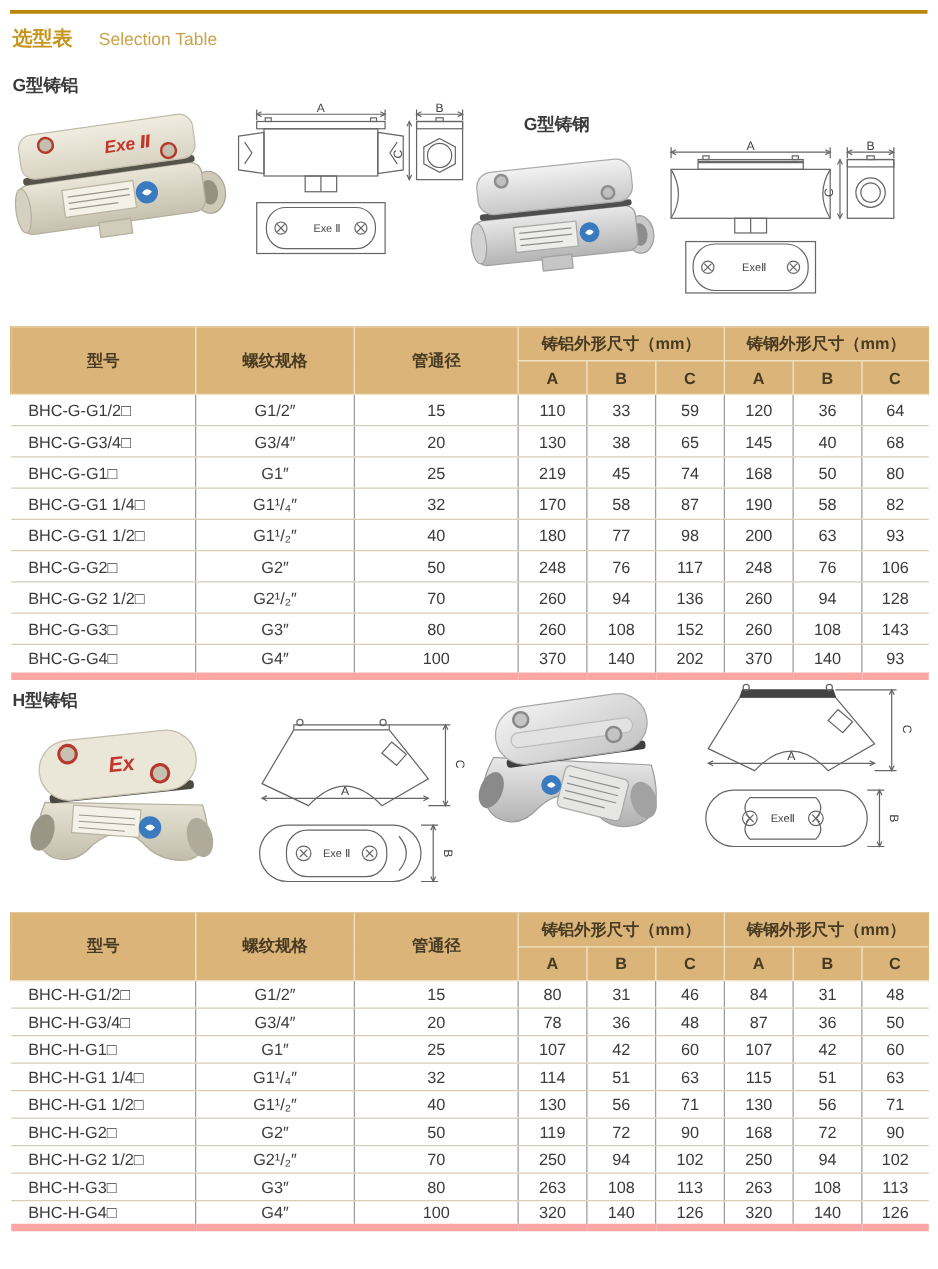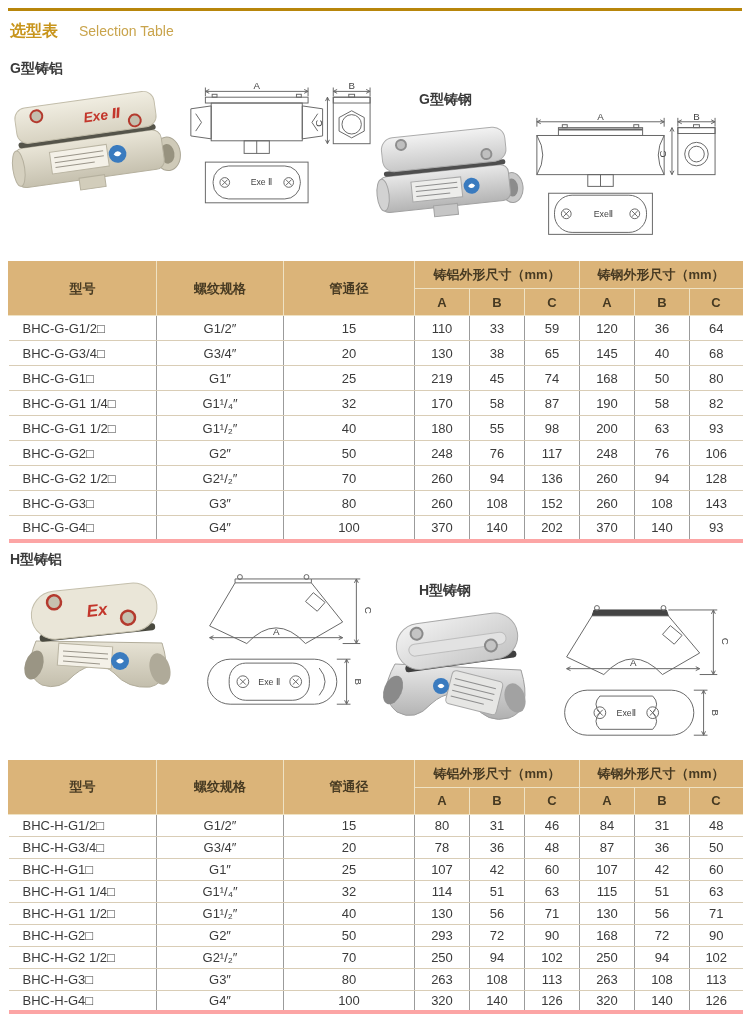--- a/index.html
+++ b/index.html
@@ -39,21 +39,21 @@
     border:1px solid #EFE2C3;height:27px;font-weight:bold;
   }
   thead tr:first-child th{border-top:1px solid var(--hdr-bg);}
   thead th:first-child{border-left:1px solid var(--hdr-bg);margin-top:20px;}
   thead th:last-child{border-right:1px solid var(--hdr-bg);}
   tbody td{
     border-bottom:1px solid #D9CDB6;border-left:1px solid #9B9B9B;
     font-size:13px;text-align:center;color:#3b3b3b;background:#fff;
   }
   tbody td:first-child{border-left:none;text-align:left;padding-left:14px;}
-  tbody tr:last-child td{border-bottom:4px solid #fca5a5;}
+  tbody tr:last-child td{border-bottom:6px solid #fca5a5;}
   #table-g tbody td{height:25px;}
   #table-h tbody td{height:22px;}
 </style>
 </head>
 <body>
 
 <div class="page">
 
   <div class="toprule"></div>
 
@@ -293,21 +293,21 @@
           <td>87</td>
           <td>190</td>
           <td>58</td>
           <td>82</td>
         </tr>
         <tr>
           <td>BHC-G-G1 1/2□</td>
           <td>G1¹/₂″</td>
           <td>40</td>
           <td>180</td>
-          <td>55</td>
+          <td>77</td>
           <td>98</td>
           <td>200</td>
           <td>63</td>
           <td>93</td>
         </tr>
         <tr>
           <td>BHC-G-G2□</td>
           <td>G2″</td>
           <td>50</td>
           <td>248</td>
@@ -413,21 +413,20 @@
           <line x1="148" y1="90" x2="162" y2="90"></line>
             <line x1="148" y1="136" x2="162" y2="136"></line>
           <path d="M156,94 L158,90 L160,94"></path>
             <path d="M156,132 L158,136 L160,132"></path>
           <text class="dim-txt" transform="rotate(90 167 113)" x="167" y="113" text-anchor="middle" stroke="none">B</text>
         </svg>
       </div>
     </div>
 
     <div class="half right">
-      <div class="sec-label">H型铸钢</div>
       <div class="ill-row">
 
         <svg width="170" height="128" viewBox="0 0 170 128">
           <defs>
             <linearGradient id="hStBody" x1="0" y1="0" x2="0" y2="1">
               <stop offset="0" stop-color="#E9E9E9"></stop>
                 <stop offset="1" stop-color="#B0B0B0"></stop>
             </linearGradient>
             <linearGradient id="hStLid" x1="0" y1="0" x2="1" y2="1">
               <stop offset="0" stop-color="#F4F4F4"></stop>
@@ -573,21 +572,21 @@
           <td>56</td>
           <td>71</td>
           <td>130</td>
           <td>56</td>
           <td>71</td>
         </tr>
         <tr>
           <td>BHC-H-G2□</td>
           <td>G2″</td>
           <td>50</td>
-          <td>293</td>
+          <td>119</td>
           <td>72</td>
           <td>90</td>
           <td>168</td>
           <td>72</td>
           <td>90</td>
         </tr>
         <tr>
           <td>BHC-H-G2 1/2□</td>
           <td>G2¹/₂″</td>
           <td>70</td>

